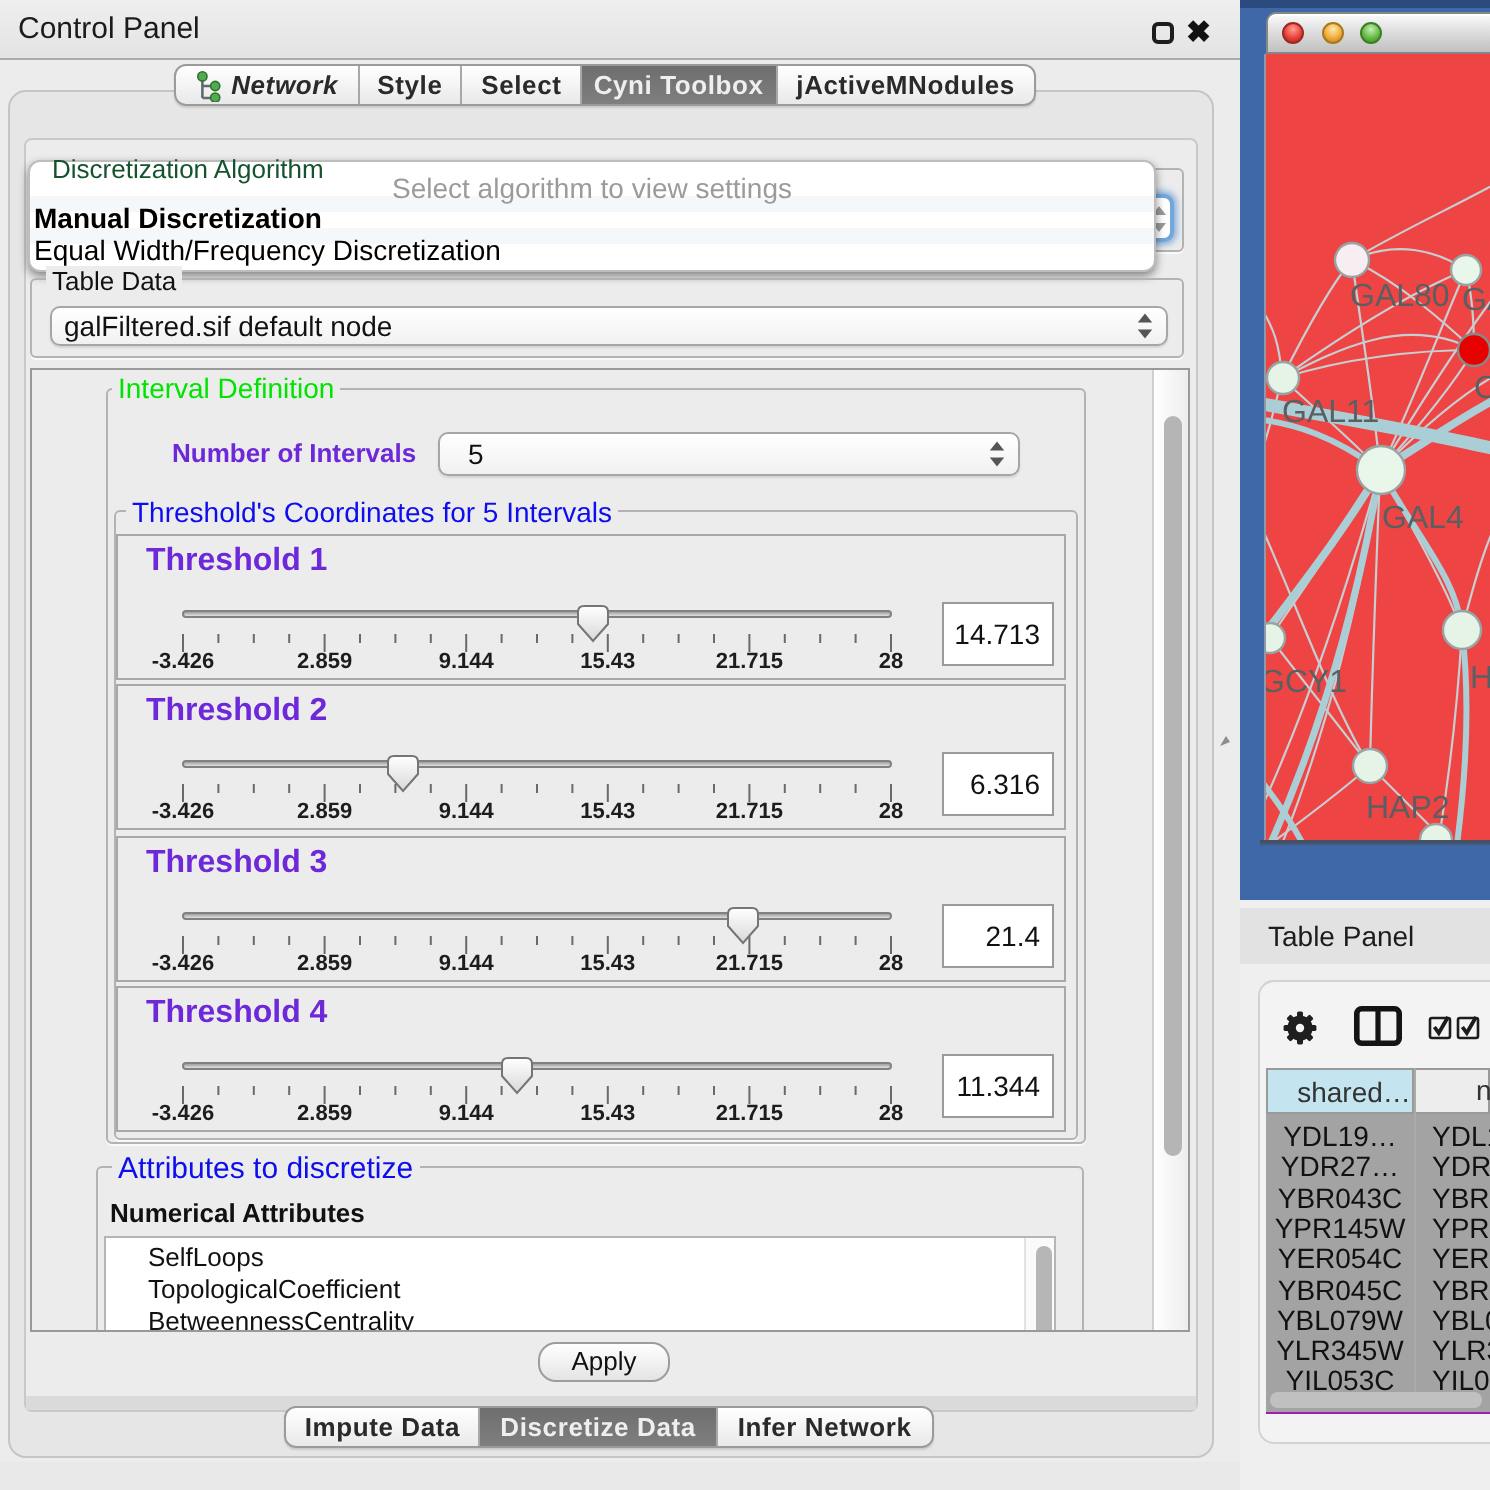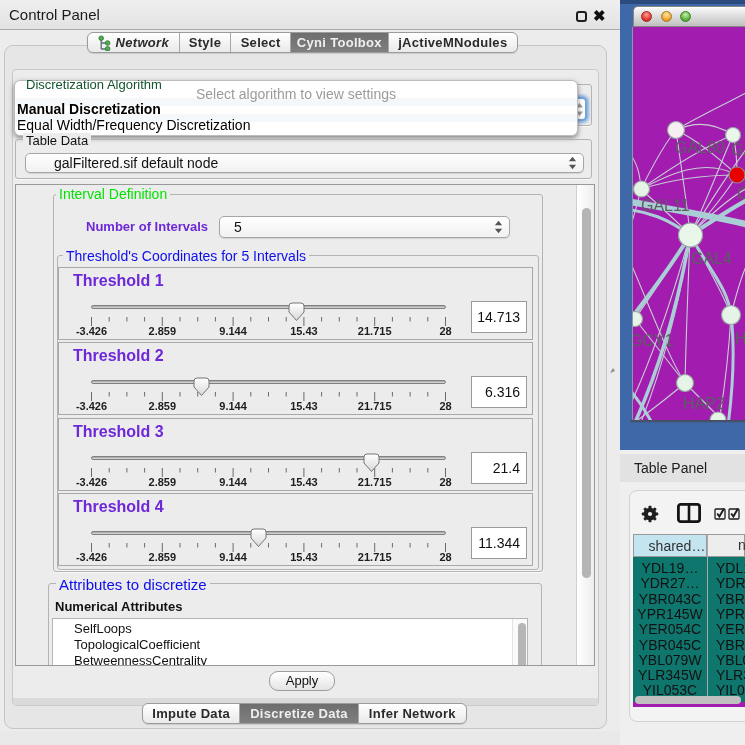--- a/index.html
+++ b/index.html
@@ -75,21 +75,21 @@
 <div class="abs" style="left:15px;top:98px;width:562px;height:8px;background:#f5f8fb;"></div>
 <div class="abs" style="left:15px;top:114px;width:562px;height:8px;background:#f5f8fb;"></div>
 <div class="abs" style="left:26px;top:77px;font-size:13px;color:#14532d;">Discretization Algorithm</div>
 <div class="abs" style="left:14px;top:86px;width:564px;text-align:center;font-size:14px;color:#9b9b9b;">Select algorithm to view settings</div>
 <div class="abs" style="left:17px;top:101px;font-size:14px;font-weight:bold;color:#000;">Manual Discretization</div>
 <div class="abs" style="left:17px;top:117px;font-size:14px;color:#000;">Equal Width/Frequency Discretization</div>
 
 <div class="groupbox" style="left:15px;top:139px;width:577px;height:40px;"></div>
 <div class="grouplabel" style="left:23px;top:133px;color:#111;">Table Data</div>
 <div class="combo" style="left:25px;top:153px;width:559px;height:20px;">
-  <span style="margin-left:28px;">galFiltered.sif default node</span>
+  <span style="margin-left:6px;">galFiltered.sif default node</span>
   <svg class="arr" width="10" height="14" viewBox="0 0 10 14">
     <path d="M5 0 L9 5 L1 5 Z" fill="#555"></path>
       <path d="M5 14 L9 9 L1 9 Z" fill="#555"></path>
   </svg>
 </div>
 
 <div class="abs" style="left:15px;top:184px;width:580px;height:482px;border:1px solid #999;background:#ececec;overflow:hidden;">
   <div class="abs" style="left:0;top:0;width:560px;height:482px;overflow:hidden;">
 
     <div class="groupbox" style="left:37px;top:9px;width:490px;height:378px;"></div>
@@ -135,21 +135,21 @@
 </svg>
 
 <div class="abs" style="left:620px;top:0;width:125px;height:450px;background:#3e68a7;"></div>
 <div class="abs" style="left:620px;top:0;width:125px;height:4px;background:#2b4a7e;"></div>
 
 <div class="abs" style="left:633px;top:6px;width:112px;height:21px;background:linear-gradient(#fbfbfb 0%,#dcdcdc 50%,#c0c0c0 100%);border:1px solid #868686;border-right:none;border-radius:5px 0 0 0;box-shadow:inset 0 1px 0 #fff;"></div>
 <div class="abs" style="left:641px;top:11px;width:11px;height:11px;border-radius:50%;background:radial-gradient(circle at 50% 30%, #ff9d95 0%, #e8433a 55%, #b01c14 100%);border:1px solid #9a2a20;"></div>
 <div class="abs" style="left:661px;top:11px;width:11px;height:11px;border-radius:50%;background:radial-gradient(circle at 50% 30%, #ffe9a8 0%, #f0ad3e 55%, #c07d14 100%);border:1px solid #a8791f;"></div>
 <div class="abs" style="left:680px;top:11px;width:11px;height:11px;border-radius:50%;background:radial-gradient(circle at 50% 30%, #c7f0b0 0%, #66bb48 55%, #3a8a1e 100%);border:1px solid #3f7d28;"></div>
 
-<div class="abs" style="left:632px;top:27px;width:113px;height:393px;background:#a21caf;border-left:1px solid #8d99a8;overflow:hidden;">
+<div class="abs" style="left:632px;top:27px;width:113px;height:393px;background:#ef4444;border-left:1px solid #8d99a8;overflow:hidden;">
 <svg width="112" height="393" viewBox="0 0 112 393">
   <g fill="none" stroke="#c6ced2" stroke-width="1.1">
     <path d="M43,103 C 68,88 95,76 120,62"></path>
     <path d="M43,103 C 65,93 85,98 100,108"></path>
     <path d="M43,103 C 68,115 90,135 104,148"></path>
     <path d="M43,103 C 48,140 54,175 57,208"></path>
     <path d="M100,108 C 103,120 104,135 104,148"></path>
     <path d="M8,162 C 40,152 75,148 104,148"></path>
     <path d="M8,162 C 42,138 75,118 100,108"></path>
     <path d="M8,162 C 25,178 42,192 57,208"></path>
@@ -235,21 +235,21 @@
   <rect x="1.4" y="1.4" width="21.2" height="17.2" rx="2.4" fill="none" stroke="#141414" stroke-width="2.8"></rect>
   <line x1="12" y1="1.4" x2="12" y2="18.6" stroke="#141414" stroke-width="2.6"></line>
 </svg>
 <svg class="abs" style="left:714px;top:507px;" width="27" height="13" viewBox="0 0 27 13">
   <rect x="1" y="2" width="10" height="10" rx="1" fill="none" stroke="#1c1c1c" stroke-width="1.3"></rect>
   <path d="M3.2 6.5 L5.4 9.5 L10 1.5" fill="none" stroke="#1c1c1c" stroke-width="1.9"></path>
   <rect x="15" y="2" width="10" height="10" rx="1" fill="none" stroke="#1c1c1c" stroke-width="1.3"></rect>
   <path d="M17.2 6.5 L19.4 9.5 L24 1.5" fill="none" stroke="#1c1c1c" stroke-width="1.9"></path>
 </svg>
 
-<div class="abs" style="left:633px;top:534px;width:112px;height:173px;background:#0f766e;border-bottom:5px solid #a21caf;overflow:hidden;">
+<div class="abs" style="left:633px;top:534px;width:112px;height:173px;background:#a3a3a3;border-bottom:1px solid #a21caf;overflow:hidden;">
   <div class="abs" style="left:0;top:0;width:74px;height:23px;background:#c4e5f0;border:1px solid #999;text-align:center;line-height:22px;font-size:14px;color:#333;padding-left:14px;">shared…</div>
   <div class="abs" style="left:75px;top:0;width:37px;height:23px;background:#ededed;border:1px solid #999;border-left:none;font-size:14px;color:#333;">
       <span style="position:absolute;left:30px;top:2px;">name</span>
     </div>
 </div>
 <div id="trows">
 <div class="abs" style="left:633px;top:561px;width:74px;height:15.3px;line-height:15.3px;text-align:center;font-size:14px;color:#111;overflow:hidden;">YDL19…</div>
 <div class="abs" style="left:716px;top:561px;width:29px;height:15.3px;line-height:15.3px;font-size:14px;color:#111;overflow:hidden;white-space:nowrap;">YDL197C</div>
 <div class="abs" style="left:633px;top:576.3px;width:74px;height:15.3px;line-height:15.3px;text-align:center;font-size:14px;color:#111;overflow:hidden;">YDR27…</div>
 <div class="abs" style="left:716px;top:576.3px;width:29px;height:15.3px;line-height:15.3px;font-size:14px;color:#111;overflow:hidden;white-space:nowrap;">YDR277C</div>

